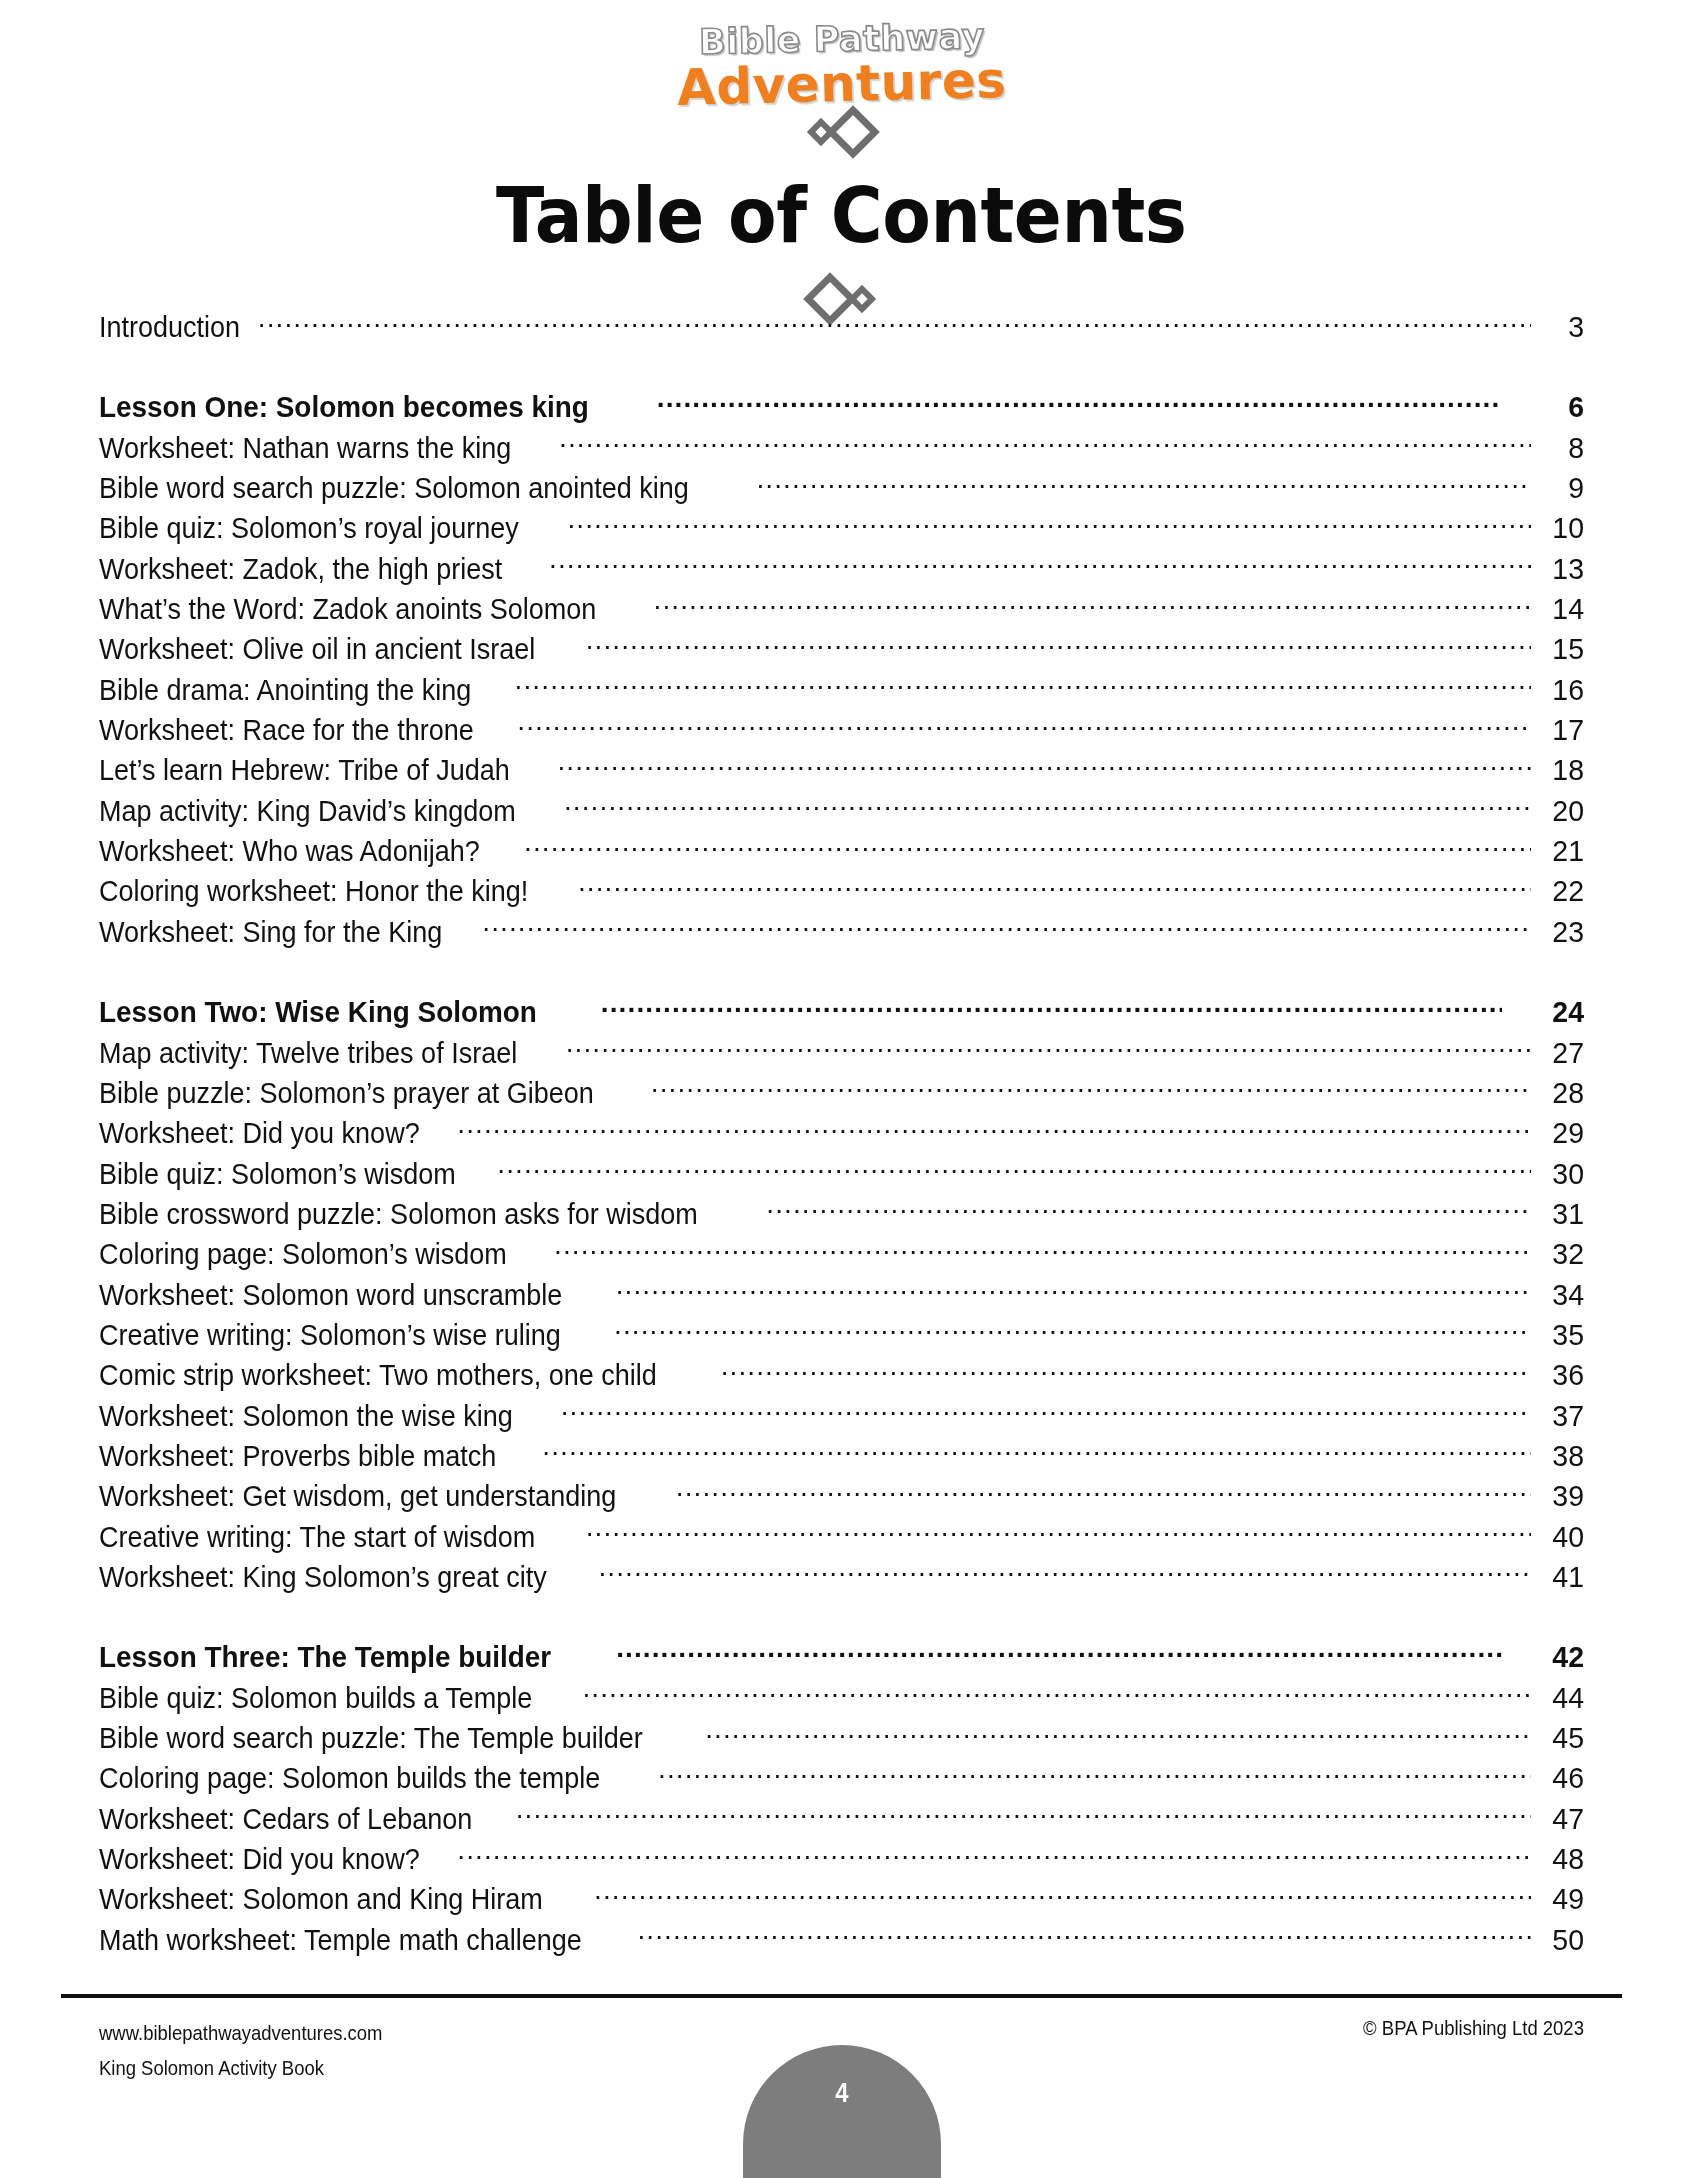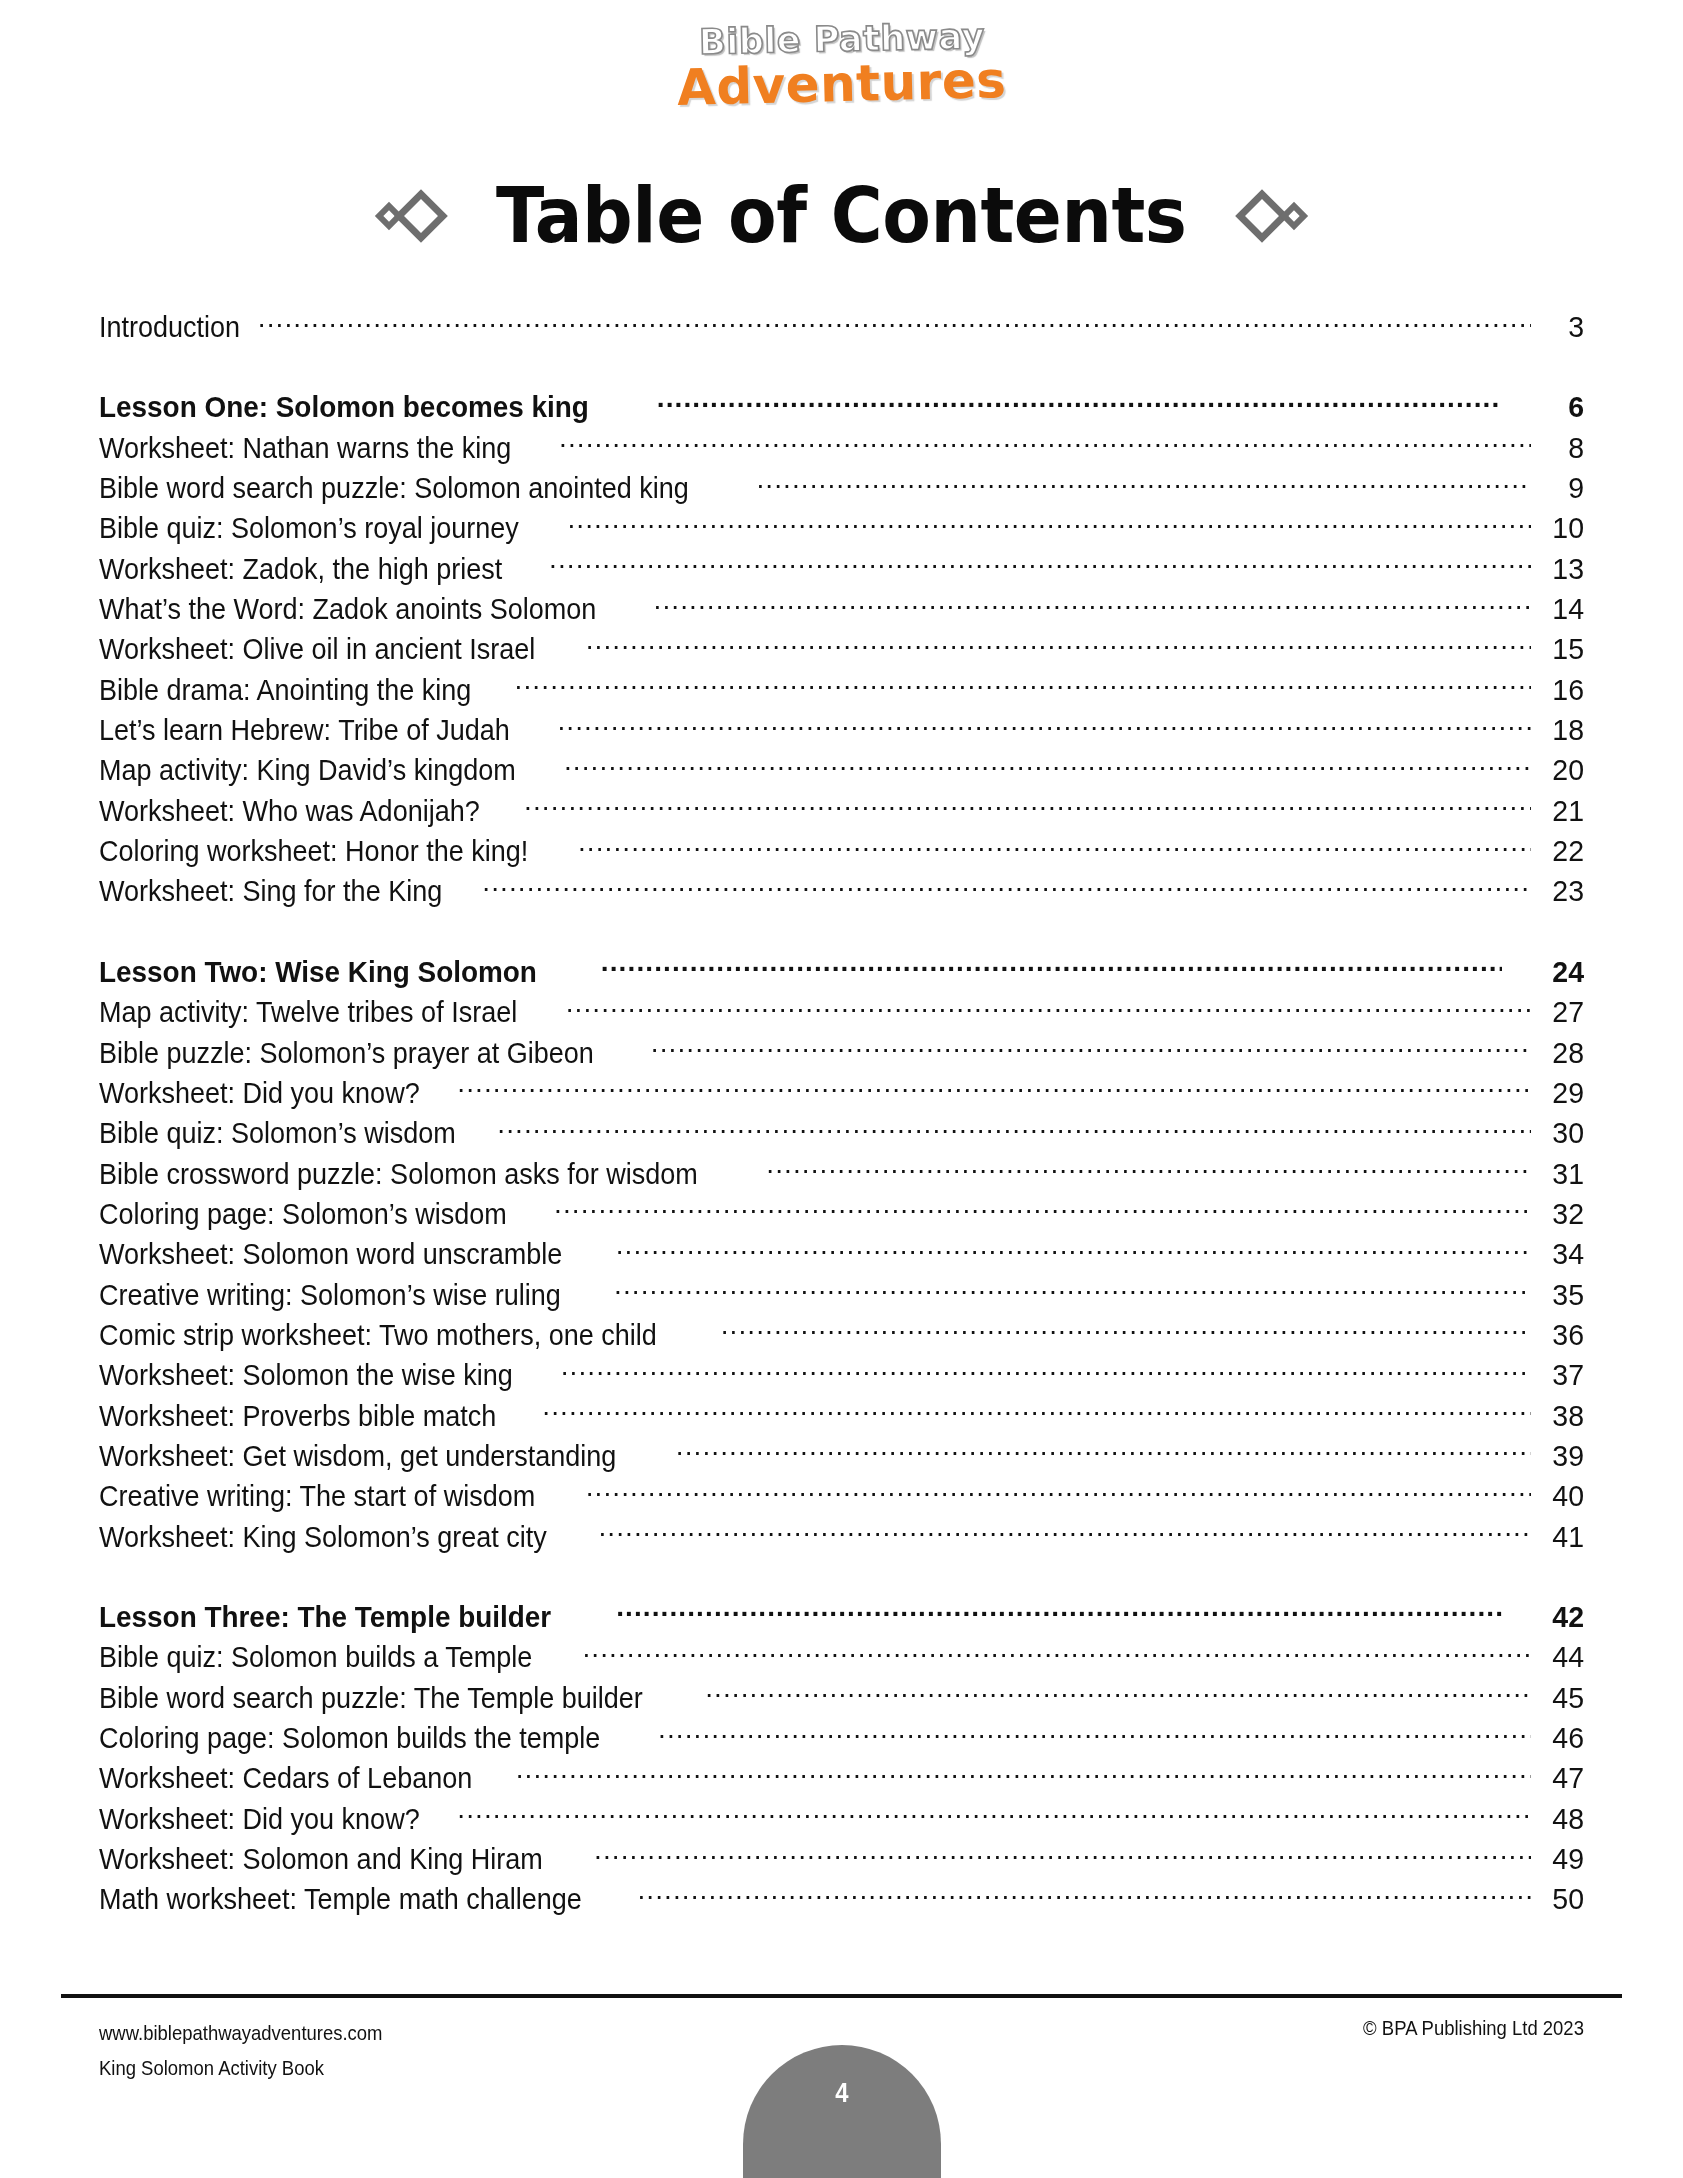--- a/index.html
+++ b/index.html
@@ -57,20 +57,21 @@
   }
 
   
   .title-row {
     margin-top: 34px;
     display: flex;
     align-items: center;
     justify-content: center;
     gap: 26px;
     height: 91px;
+    flex-direction: column;
   }
   .page-title {
     font-family: "DejaVu Sans", sans-serif;
     font-weight: bold;
     font-size: 77px;
     line-height: 1;
     color: #0b0b0b;
     letter-spacing: -0.5px;
     transform: scaleX(0.92);
     white-space: nowrap;
@@ -261,20 +262,25 @@
         </div>
         <div class="entry">
           <span class="label">Worksheet: Olive oil in ancient Israel</span>
           <span class="leader"></span>
           <span class="pnum">15</span>
         </div>
         <div class="entry">
           <span class="label">Bible drama: Anointing the king</span>
           <span class="leader"></span>
           <span class="pnum">16</span>
+        </div>
+        <div class="entry">
+          <span class="label">Worksheet: Race for the throne</span>
+          <span class="leader"></span>
+          <span class="pnum">17</span>
         </div>
         <div class="entry">
           <span class="label">Let’s learn Hebrew: Tribe of Judah</span>
           <span class="leader"></span>
           <span class="pnum">18</span>
         </div>
         <div class="entry">
           <span class="label">Map activity: King David’s kingdom</span>
           <span class="leader"></span>
           <span class="pnum">20</span>

